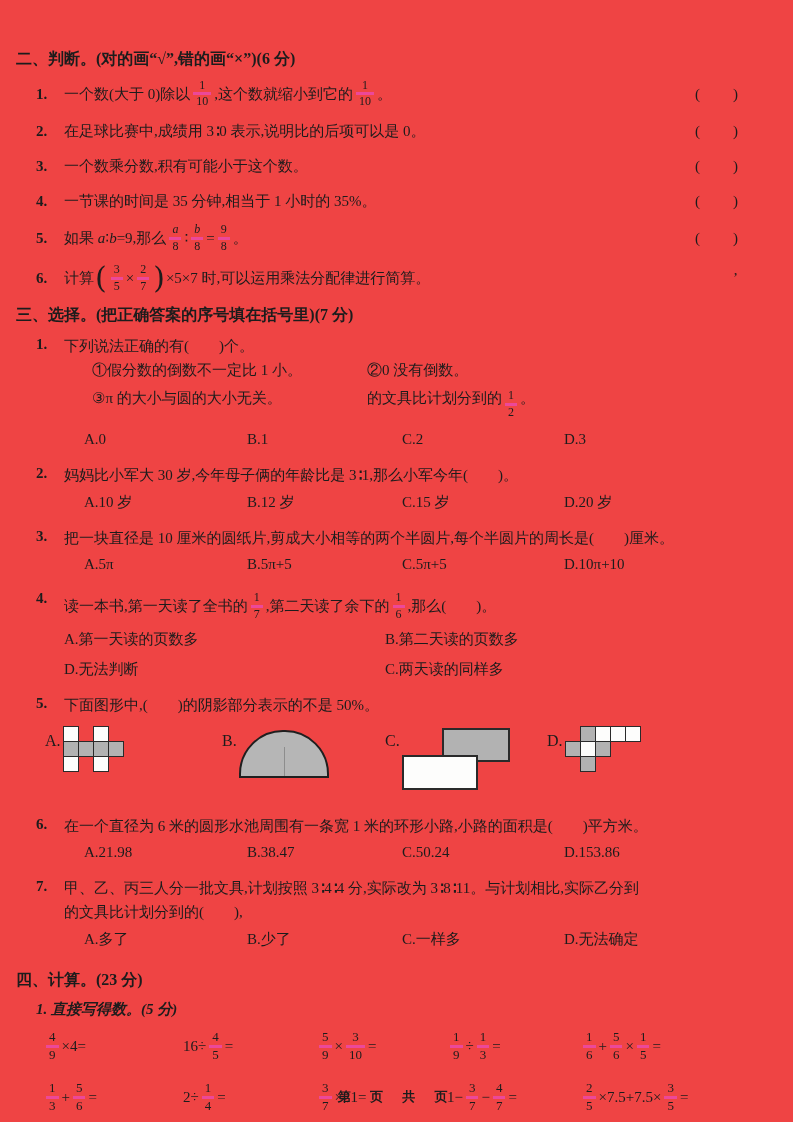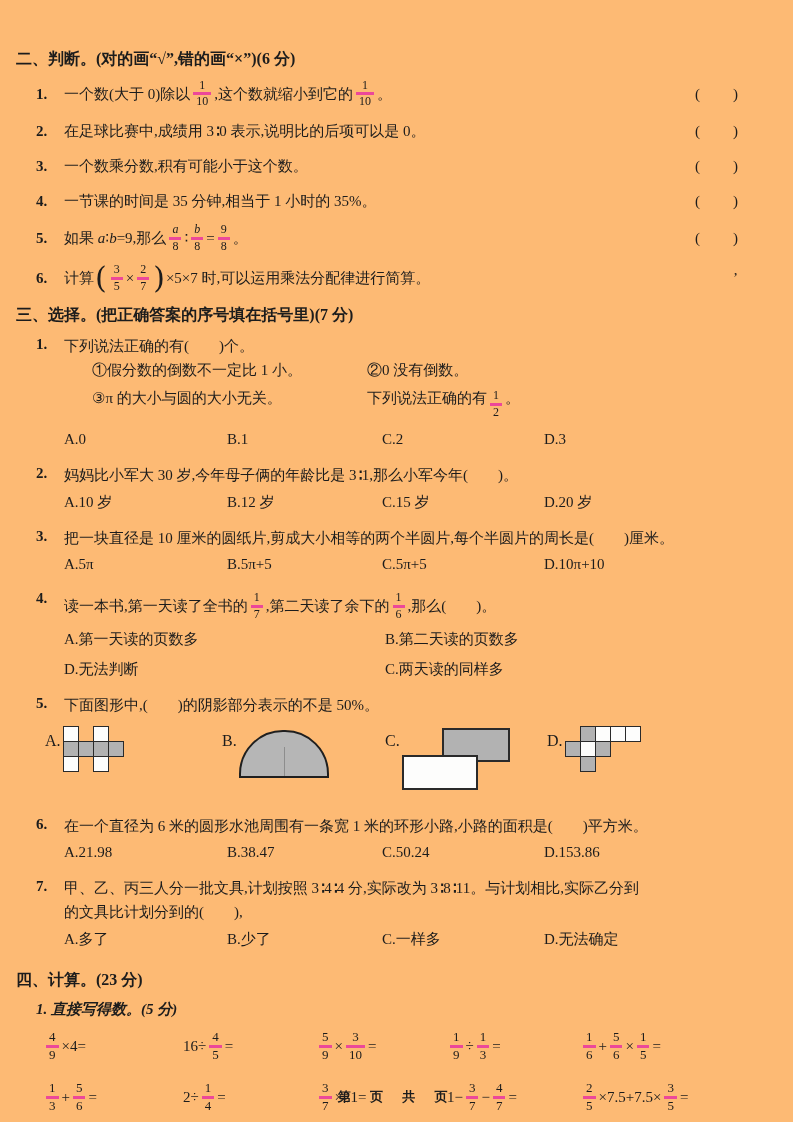--- a/index.html
+++ b/index.html
@@ -1,17 +1,17 @@
 <!DOCTYPE html>
 <html><head>
 <meta charset="utf-8">
 <style>
   html,body{margin:0;padding:0;background:#e8e8e8;}
   .page{
-    width:793px;height:1122px;margin:0 auto;background:#fdba74;
+    width:793px;height:1122px;margin:0 auto;background:#ef4444;
     font-family:"Liberation Serif","DejaVu Serif",serif;color:#1c1c1c;
     position:relative;box-sizing:border-box;padding:48px 36px 0 16px;
     font-size:15px;line-height:1.35;overflow:hidden;
   }
   h2{font-size:16px;font-weight:bold;margin:0 0 8px 0;}
   .num{font-weight:bold;display:inline-block;min-width:22px;text-align:left;margin:0 6px 0 20px;flex:0 0 auto;}
   
   .jitem{display:flex;align-items:center;margin:0 0 7px 0;min-height:28px;}
   .jbody{display:inline-flex;align-items:center;flex-wrap:wrap;}
   .bracket{margin-left:auto;margin-right:18px;white-space:pre;letter-spacing:1px;}
@@ -24,21 +24,21 @@
   .bp{font-size:30px;font-weight:400;line-height:.8;vertical-align:middle;margin:0 1px;
       font-family:"DejaVu Serif",serif;}
   .tx{white-space:pre-wrap;}
   
   .qrow{display:flex;align-items:flex-start;margin-bottom:4px;}
   .qbody{flex:1 1 auto;}
   .stem{margin:2px 0 4px 0;display:flex;align-items:center;flex-wrap:wrap;}
   .subrow{display:grid;grid-template-columns:275px auto;padding-left:28px;margin:4px 0 8px 0;}
   .subcell{display:flex;}
   .optrow{display:grid;margin:6px 0 10px 0;}
-  .optrow.four{grid-template-columns:163px 155px 162px auto;}
+  .optrow.four{grid-template-columns:163px 155px 162px auto;margin-left:20px;}
   .optrow.two{grid-template-columns:321px auto;row-gap:10px;}
   .opt{display:block;}
   
   .figrow{display:grid;grid-template-columns:177px 163px 162px auto;margin:8px 0 12px -19px;height:74px;}
   .figblock{display:flex;align-items:flex-start;}
   .figlabel{font-size:16px;margin-right:2px;margin-top:6px;}
   .figshape{position:relative;}
   .gcell{position:absolute;width:16px;height:16px;border:1.6px solid #2a2a2a;box-sizing:border-box;background:#fdfdfc;}
   .gcell.s{background:#b2b2b2;}
   .semi{width:86px;height:44px;border:2.4px solid #1f1f1f;border-bottom:2.8px solid #1f1f1f;
@@ -166,21 +166,21 @@
               </div>
               <div class="subcell">
                 <span class="tx">②0 没有倒数。</span>
               </div>
             </div>
             <div class="subrow">
               <div class="subcell">
                 <span class="tx">③π 的大小与圆的大小无关。</span>
               </div>
               <div class="subcell">
-                <span class="tx">下列说法正确的有</span>
+                <span class="tx">的文具比计划分到的</span>
                 <span class="frac">
                   <span class="fn">1</span>
                   <span class="fd">2</span>
                 </span>
                 <span class="tx">。</span>
               </div>
             </div>
             <div class="optrow four">
               <span class="opt">A.0</span>
               <span class="opt">B.1</span>

